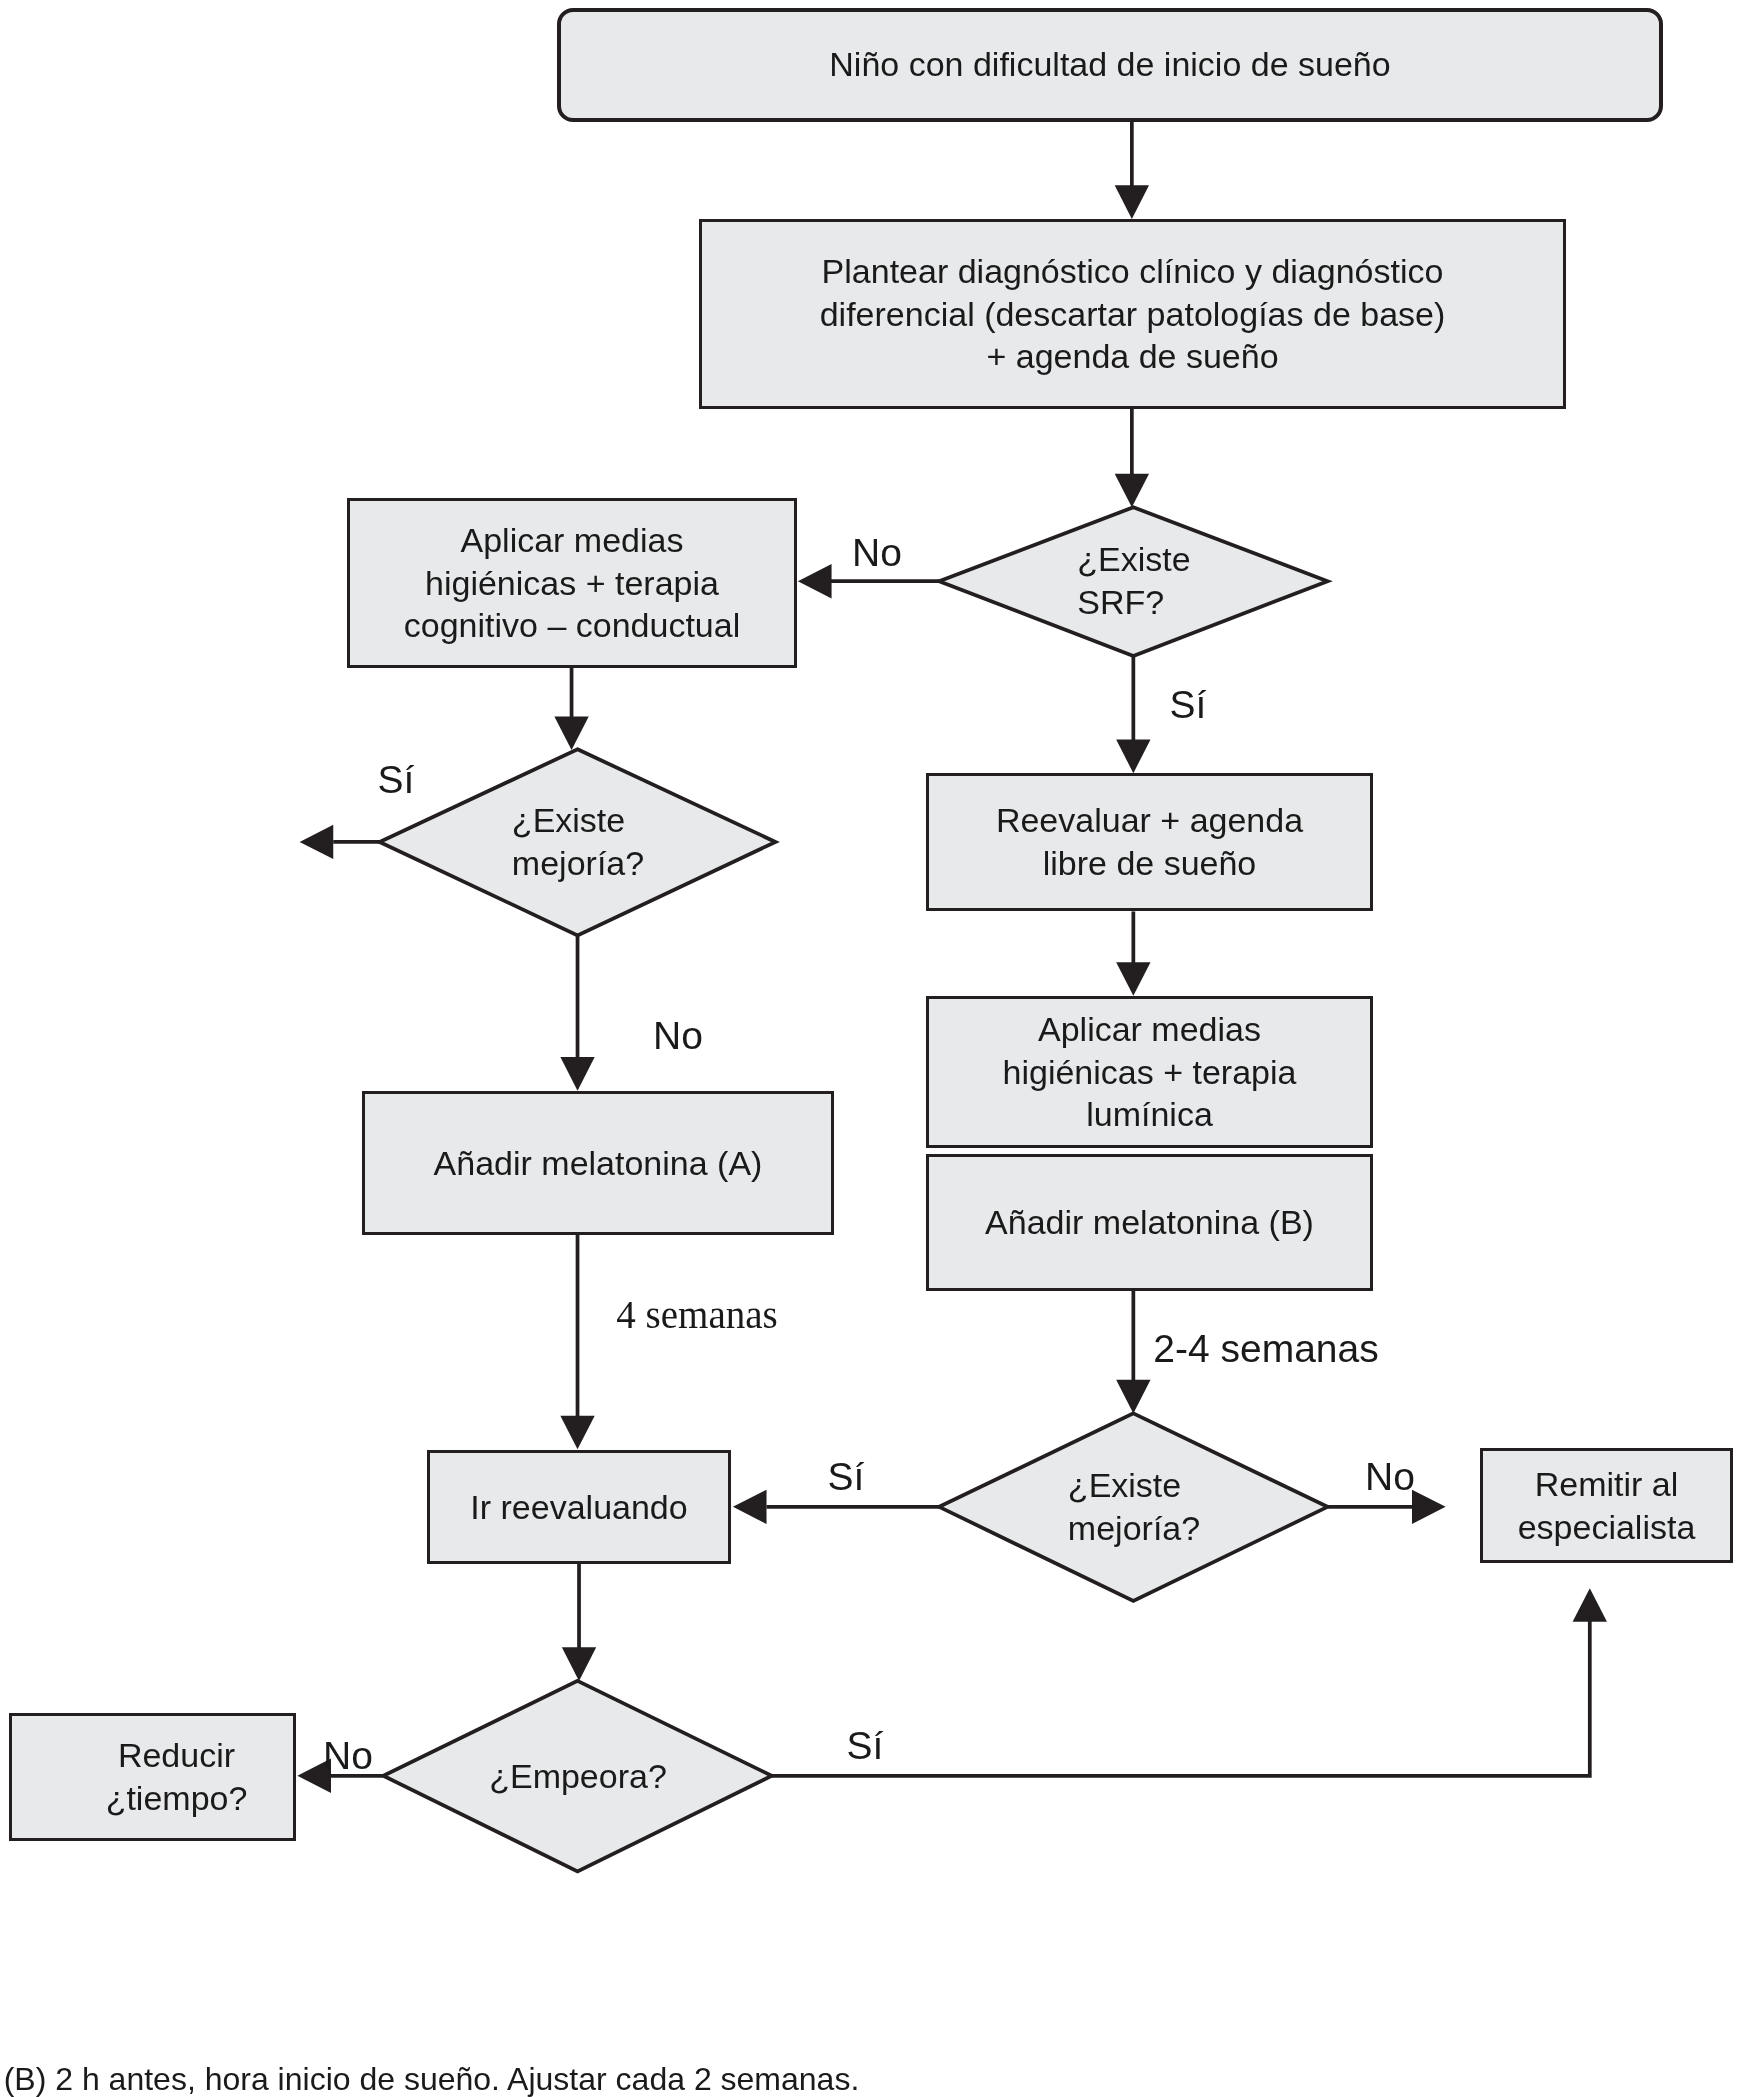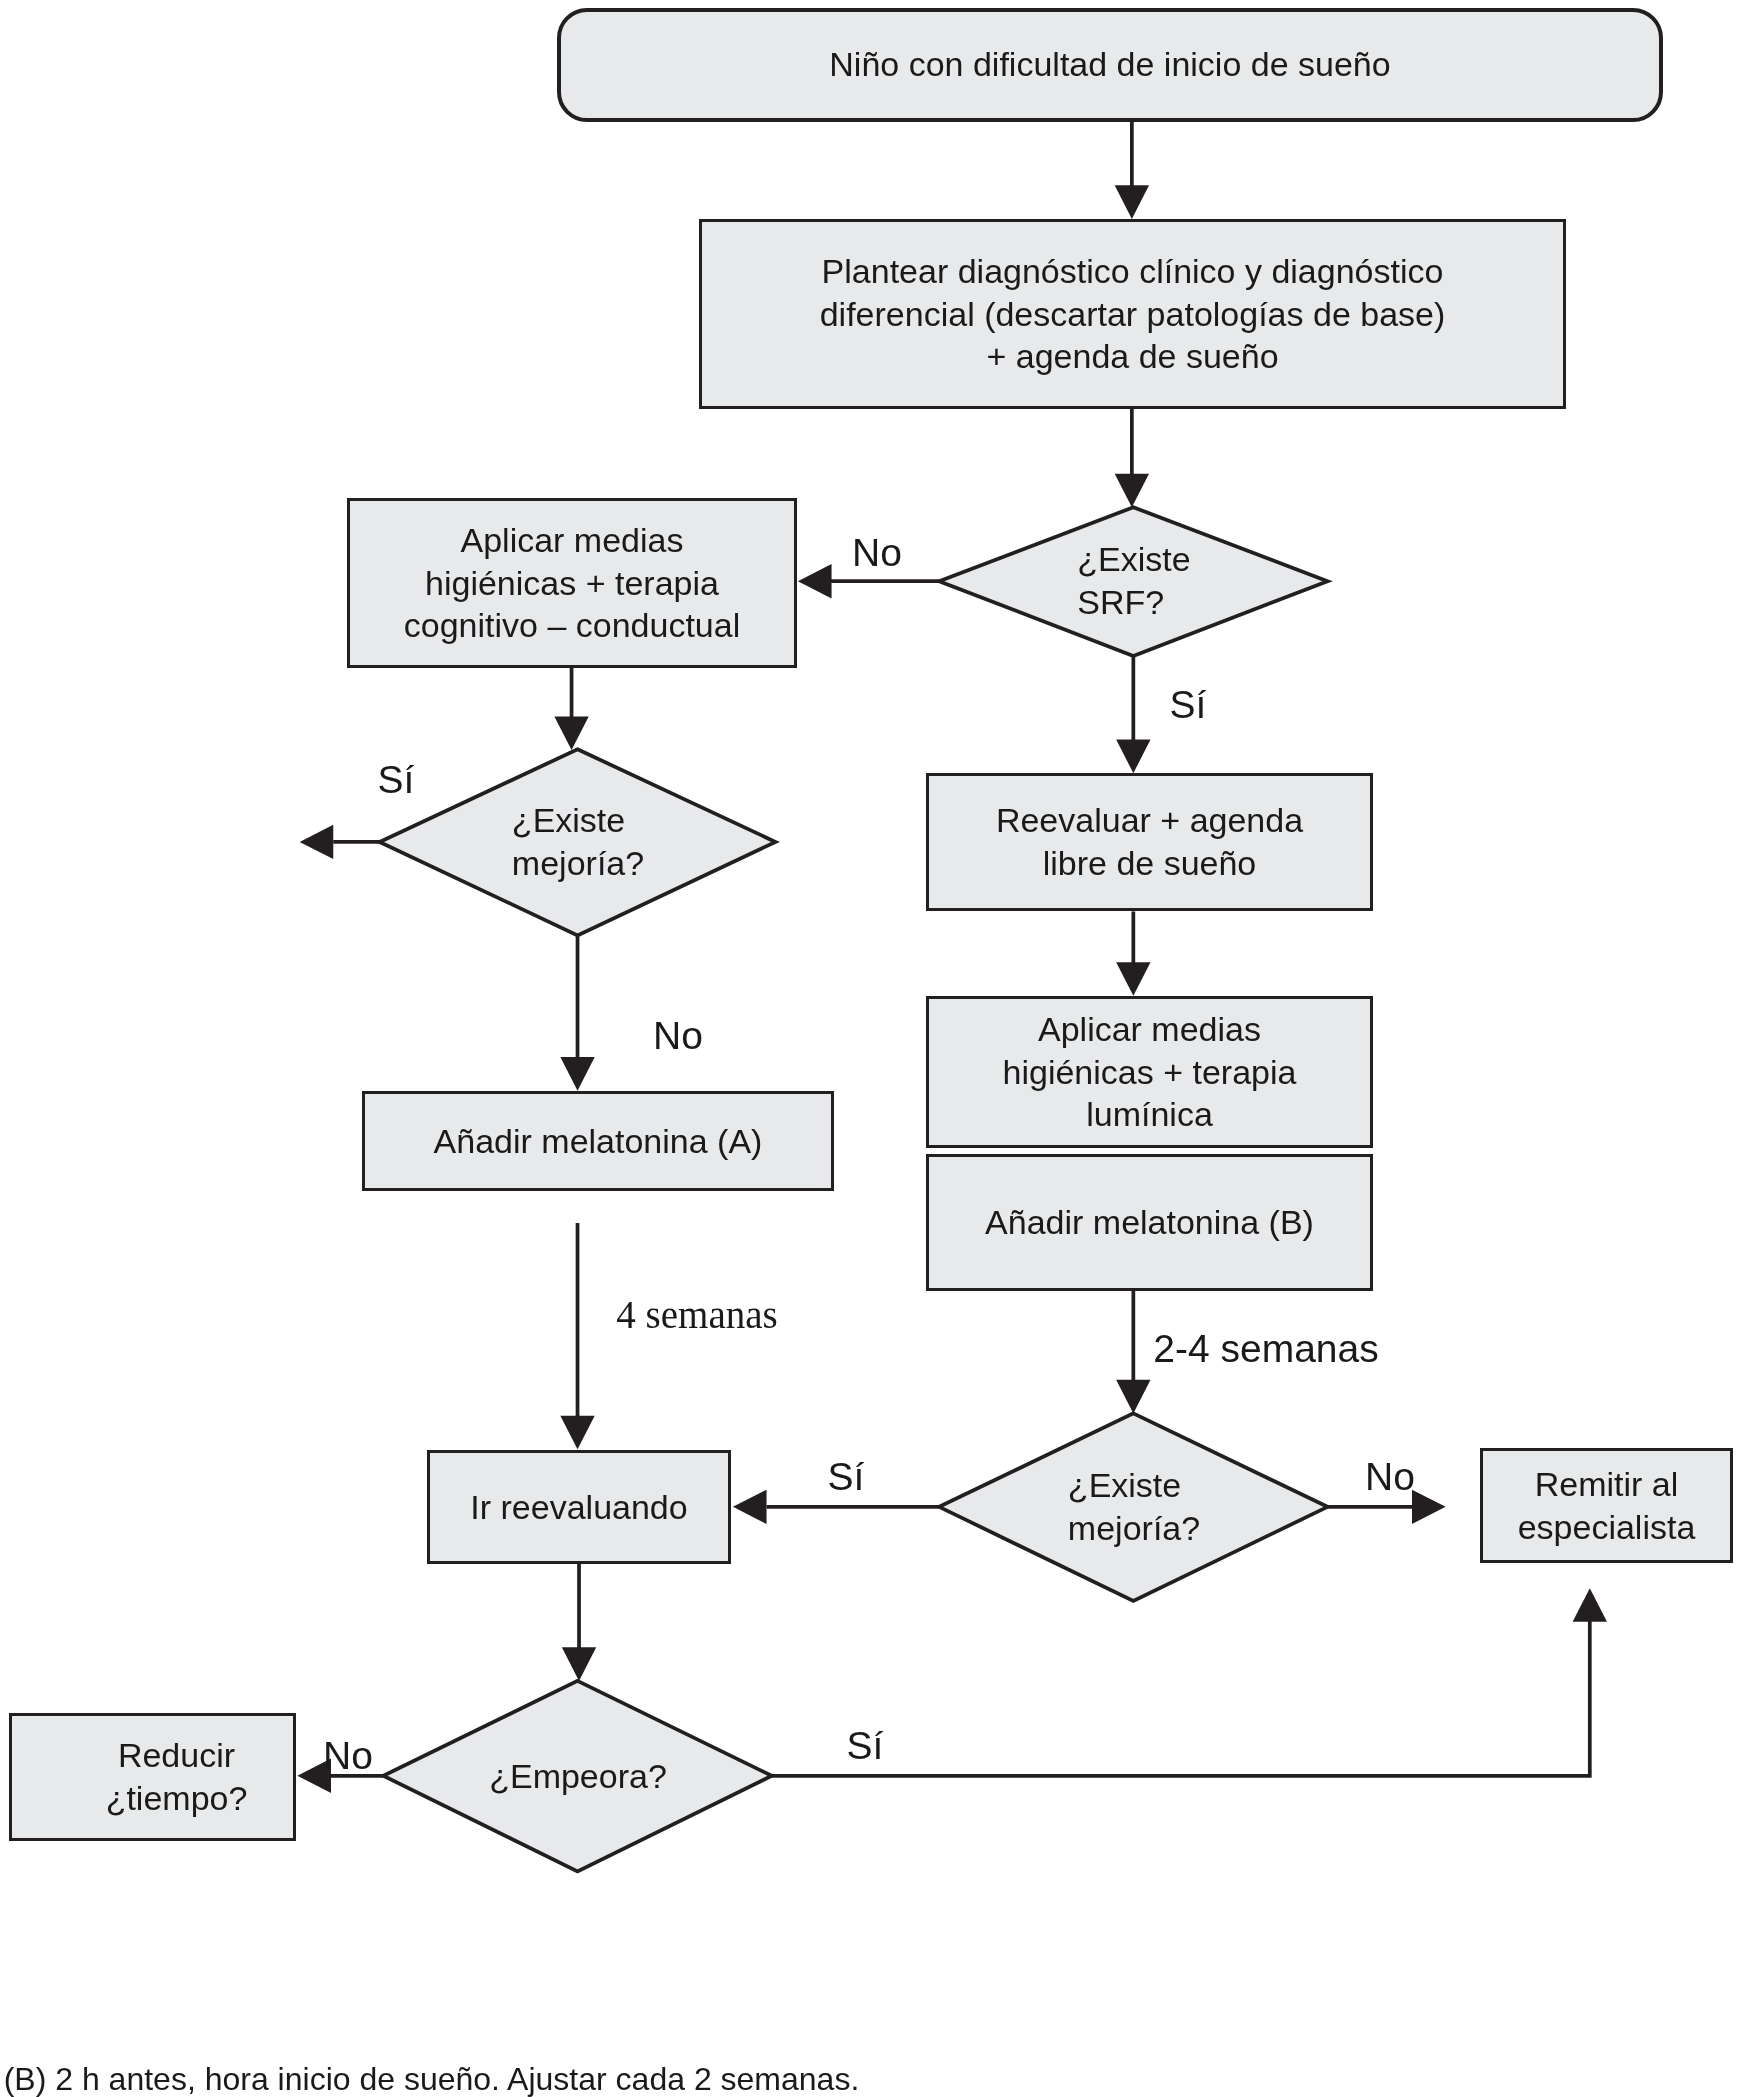--- a/index.html
+++ b/index.html
@@ -31,21 +31,21 @@
     display: flex;
     align-items: center;
     justify-content: center;
     text-align: center;
     white-space: pre-line;
     font-size: 34px;
     line-height: 1.26;
     z-index: 2;
   }
   .node.rounded {
-    border-radius: 30px;
+    border-radius: 16px;
     border-width: 4.5px;
   }
   .dlabel {
     position: absolute;
     transform: translate(-50%, -50%);
     color: #1a1a1a;
     white-space: pre-line;
     font-size: 34px;
     line-height: 1.26;
     z-index: 2;
@@ -144,21 +144,21 @@
 
   <div class="node" style="left:926px; top:773px; width:447px; height:138px;">Reevaluar + agenda
 libre de sueño</div>
 
   <div class="node" style="left:926px; top:996px; width:447px; height:152px;">Aplicar medias
 higiénicas + terapia
 lumínica</div>
 
   <div class="node" style="left:926px; top:1154px; width:447px; height:137px;">Añadir melatonina (B)</div>
 
-  <div class="node" style="left:362px; top:1091px; width:472px; height:100px;">Añadir melatonina (A)</div>
+  <div class="node" style="left:362px; top:1091px; width:472px; height:144px;">Añadir melatonina (A)</div>
 
   <div class="node" style="left:427px; top:1450px; width:304px; height:114px;">Ir reevaluando</div>
 
   <div class="node" style="left:1444px; top:1448px; width:253px; height:115px;margin-left:36px;">Remitir al
 especialista</div>
 
   <div class="node" style="left:9px; top:1713px; width:287px; height:128px;padding-left:48px;">Reducir
 ¿tiempo?</div>
 
   <div class="dlabel" style="left:1134px; top:581px;">¿Existe

